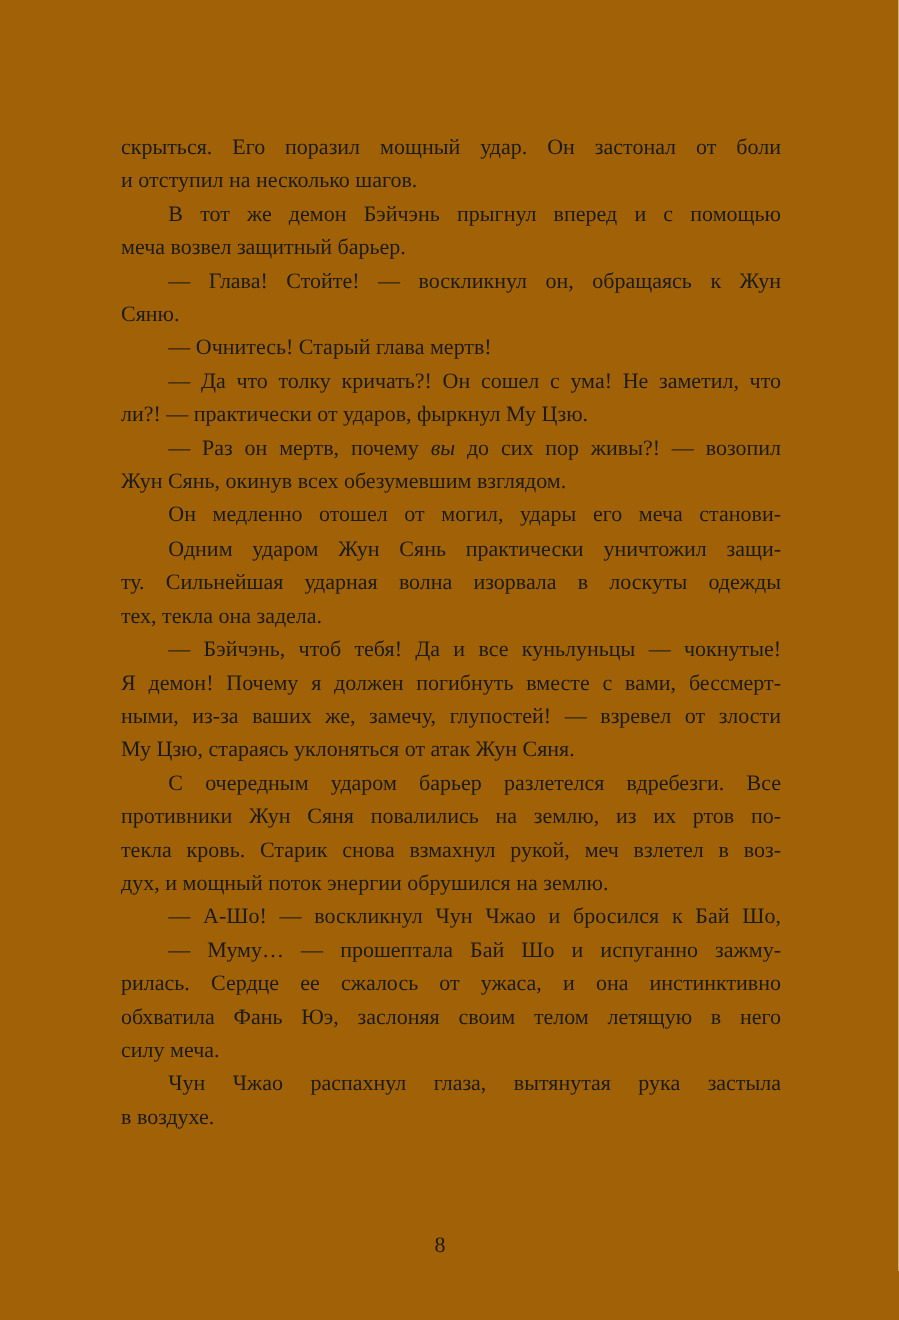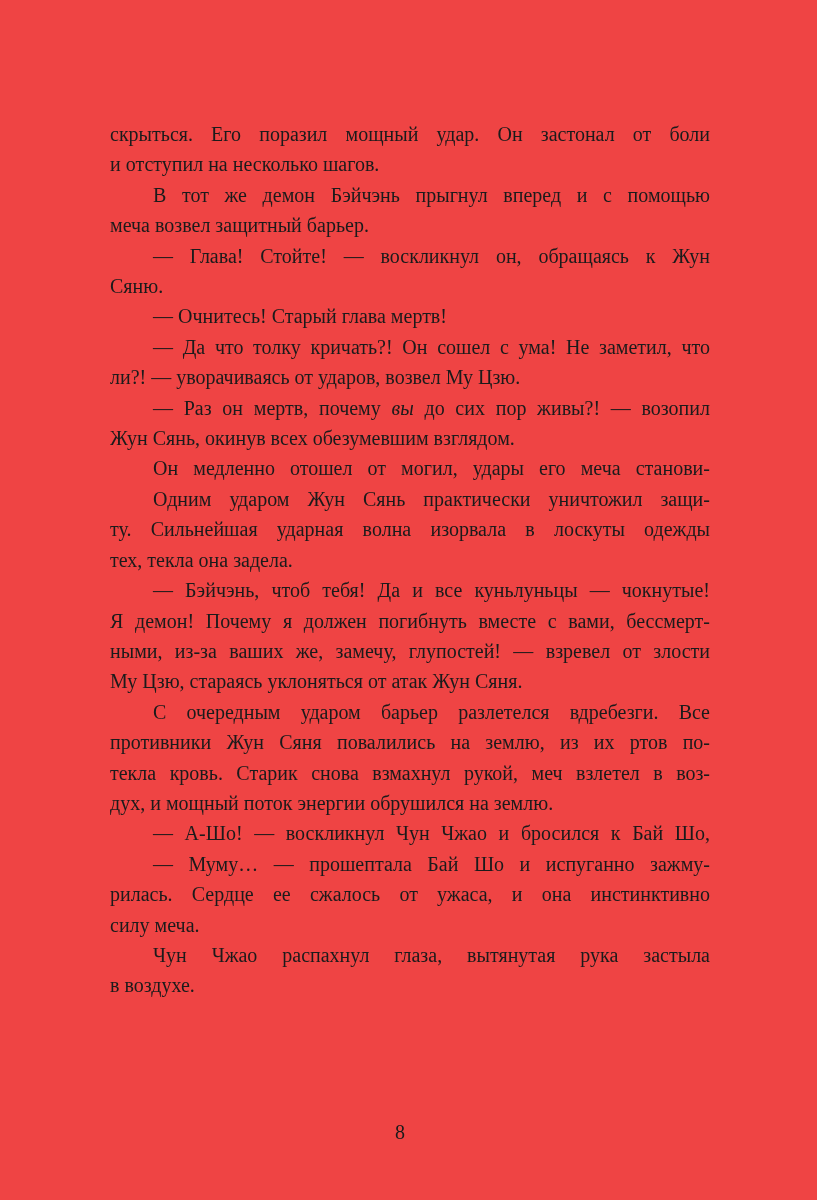--- a/index.html
+++ b/index.html
@@ -45,46 +45,47 @@
     top: 1120px;
     width: 580px;
     text-align: center;
     font-size: 20px;
     line-height: 24px;
   }
 </style>
 </head>
 <body>
 
-<div class="page" style="background: #ef4444; color: rgb(27, 27, 27);">
+<div class="page" style="background: #a16207; color: rgb(27, 27, 27);">
   <div class="text-block" id="text-lines">
       <div class="line"><span>скрыться. Его поразил мощный удар. Он застонал от боли</span></div>
       <div class="line last"><span>и отступил на несколько шагов.</span></div>
       <div class="line indent"><span>В тот же демон Бэйчэнь прыгнул вперед и с помощью</span></div>
       <div class="line last"><span>меча возвел защитный барьер.</span></div>
       <div class="line indent"><span>— Глава! Стойте! — воскликнул он, обращаясь к Жун</span></div>
       <div class="line last"><span>Сяню.</span></div>
       <div class="line indent last"><span>— Очнитесь! Старый глава мертв!</span></div>
       <div class="line indent"><span>— Да что толку кричать?! Он сошел с ума! Не заметил, что</span></div>
-      <div class="line last"><span>ли?! — уворачиваясь от ударов, возвел Му Цзю.</span></div>
+      <div class="line last"><span>ли?! — практически от ударов, фыркнул Му Цзю.</span></div>
       <div class="line indent"><span>— Раз он мертв, почему </span><span class="italic">вы</span><span> до сих пор живы?! — возопил</span></div>
       <div class="line last"><span>Жун Сянь, окинув всех обезумевшим взглядом.</span></div>
       <div class="line indent"><span>Он медленно отошел от могил, удары его меча станови-</span></div>
       <div class="line indent"><span>Одним ударом Жун Сянь практически уничтожил защи-</span></div>
       <div class="line"><span>ту. Сильнейшая ударная волна изорвала в лоскуты одежды</span></div>
       <div class="line last"><span>тех, текла она задела.</span></div>
       <div class="line indent"><span>— Бэйчэнь, чтоб тебя! Да и все куньлуньцы — чокнутые!</span></div>
       <div class="line"><span>Я демон! Почему я должен погибнуть вместе с вами, бессмерт-</span></div>
       <div class="line"><span>ными, из-за ваших же, замечу, глупостей! — взревел от злости</span></div>
       <div class="line last"><span>Му Цзю, стараясь уклоняться от атак Жун Сяня.</span></div>
       <div class="line indent"><span>С очередным ударом барьер разлетелся вдребезги. Все</span></div>
       <div class="line"><span>противники Жун Сяня повалились на землю, из их ртов по-</span></div>
       <div class="line"><span>текла кровь. Старик снова взмахнул рукой, меч взлетел в воз-</span></div>
       <div class="line last"><span>дух, и мощный поток энергии обрушился на землю.</span></div>
       <div class="line indent"><span>— А-Шо! — воскликнул Чун Чжао и бросился к Бай Шо,</span></div>
       <div class="line indent"><span>— Муму… — прошептала Бай Шо и испуганно зажму-</span></div>
       <div class="line"><span>рилась. Сердце ее сжалось от ужаса, и она инстинктивно</span></div>
+      <div class="line"><span>обхватила Фань Юэ, заслоняя своим телом летящую в него</span></div>
       <div class="line last"><span>силу меча.</span></div>
       <div class="line indent"><span>Чун Чжао распахнул глаза, вытянутая рука застыла</span></div>
       <div class="line last"><span>в воздухе.</span></div>
     </div>
   <div class="page-number">8</div>
 </div>
 
 </body></html>

